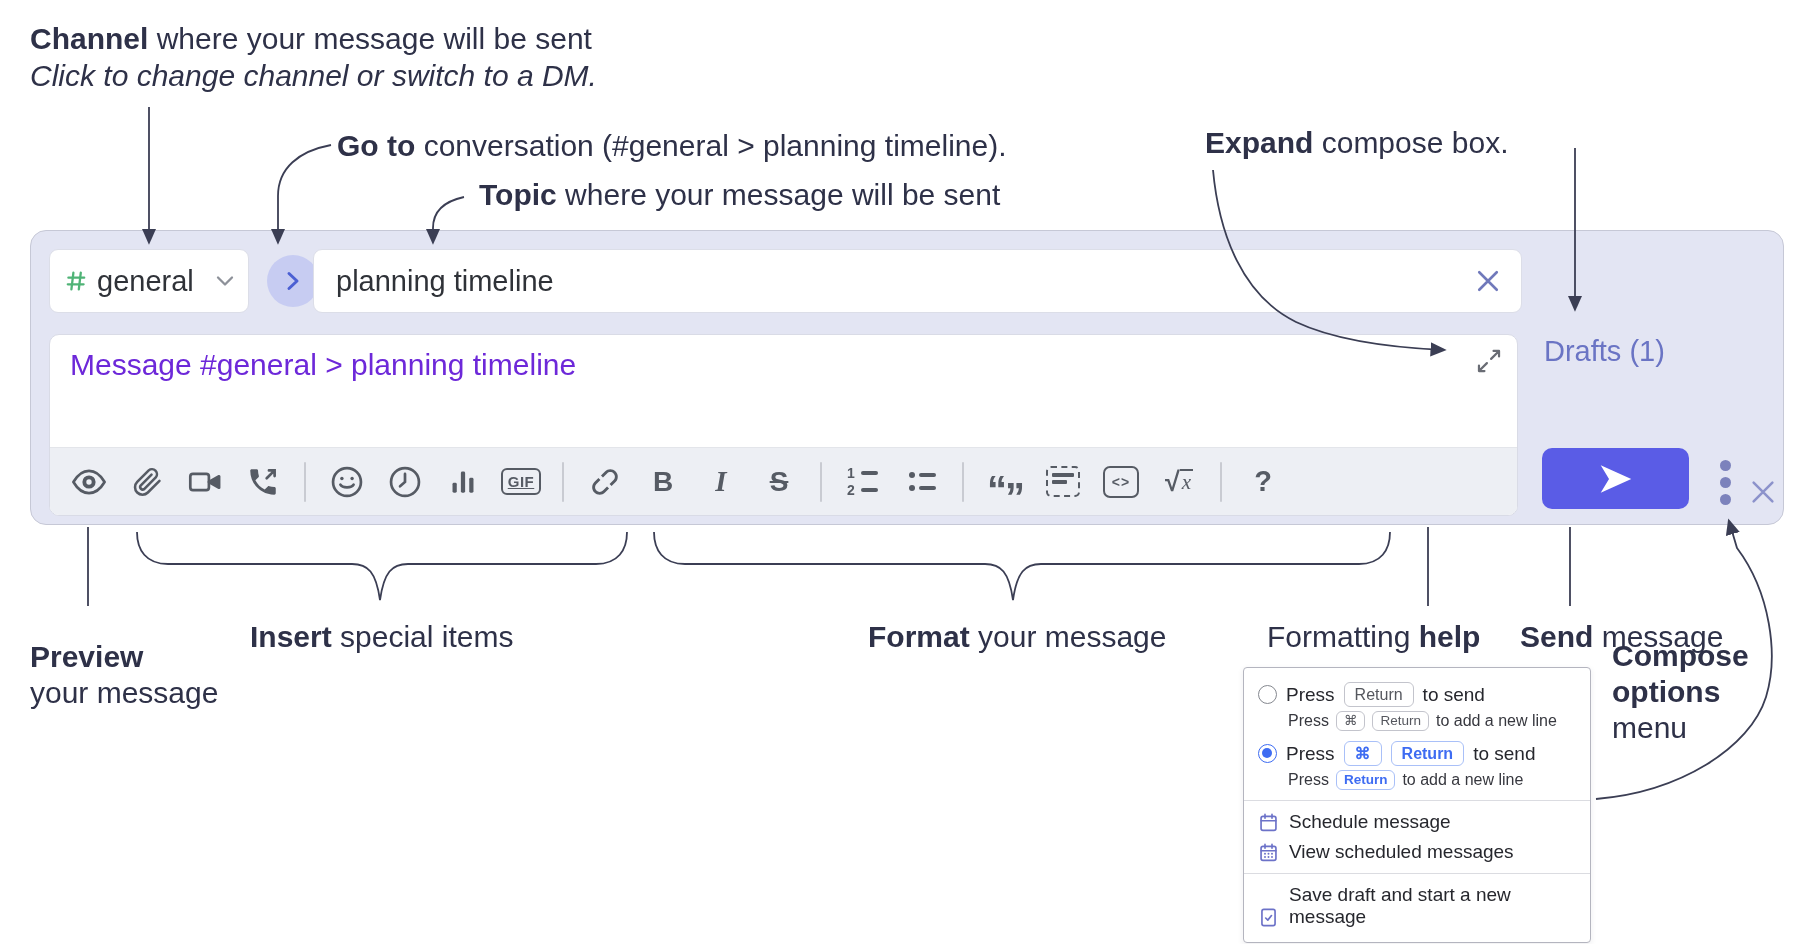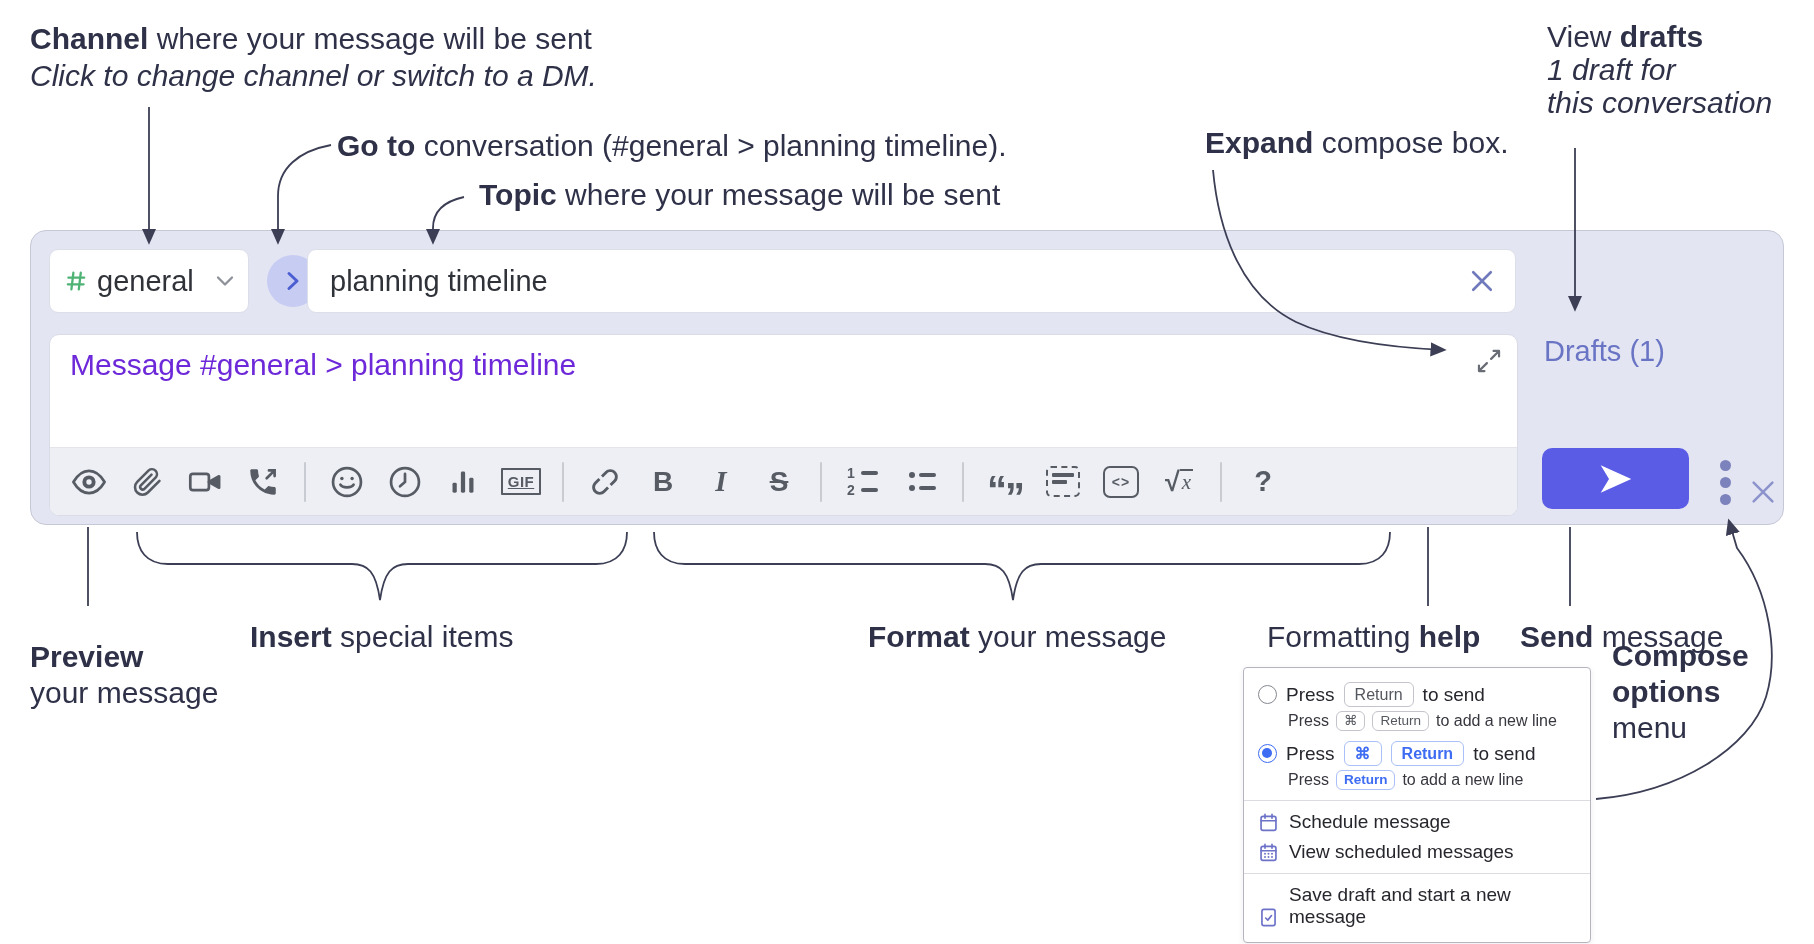--- a/index.html
+++ b/index.html
@@ -30,21 +30,21 @@
   .expand-btn{position:absolute;right:14px;top:12px;width:28px;height:28px;cursor:pointer;}
   .msg-toolbar{position:absolute;left:0;bottom:0;width:100%;height:68px;background:#edeff4;
                border-top:1px solid #e3e5ea;border-radius:0 0 9px 9px;box-sizing:border-box;
                display:flex;align-items:center;padding:0 0 0 10px;}
   .tb-btn{width:50px;height:50px;display:flex;align-items:center;justify-content:center;
           margin:0 4px;cursor:pointer;color:#565b64;flex:0 0 auto;}
   .tb-div{width:2px;height:40px;background:#c9cbd2;border-radius:1px;margin:0 12px;flex:0 0 auto;}
   .tb-txt{font-size:28px;font-weight:700;color:#565b64;}
   .tb-italic{font-family:"Liberation Serif",serif;font-style:italic;font-size:29px;font-weight:600;}
   .tb-strike{text-decoration:line-through;font-weight:600;}
-  .tb-gif{border:2px solid #565b64;border-radius:1px;font-size:15px;font-weight:700;
+  .tb-gif{border:2px solid #565b64;border-radius:6px;font-size:15px;font-weight:700;
           padding:3px 5px;letter-spacing:0.5px;color:#565b64;text-decoration:underline;}
   .tb-quote{font-size:40px;font-weight:700;letter-spacing:-2px;line-height:10px;padding-top:16px;}
   .tb-quote .q2{position:relative;top:7px;}
   .tb-list{display:grid;grid-template-columns:14px 18px;grid-row-gap:7px;align-items:center;}
   .tb-list .num{font-size:14px;font-weight:700;line-height:10px;}
   .tb-list .dot{width:6px;height:6px;border-radius:50%;background:#565b64;justify-self:center;}
   .tb-list .bar{width:17px;height:4px;border-radius:2px;background:#565b64;}
   .tb-spoiler{width:30px;height:27px;border:2px dashed #565b64;border-radius:5px;position:relative;}
   .tb-spoiler i{position:absolute;left:4px;right:4px;height:3.5px;background:#565b64;border-radius:1px;}
   .tb-spoiler i.l1{top:5px;}
@@ -114,25 +114,20 @@
   </div>
   <div class="note" style="left:337px;top:127px;">
     <span class="b">Go to</span><span> conversation (#general &gt; planning timeline).</span>
   </div>
   <div class="note" style="left:479px;top:176px;">
     <span class="b">Topic</span><span> where your message will be sent</span>
   </div>
   <div class="note" style="left:1205px;top:124px;">
     <span class="b">Expand</span><span> compose box.</span>
   </div>
-  <div class="note" style="left:1547px;top:20px;line-height:33px;">
-    <span>View </span><span class="b">drafts</span><br>
-    <span class="it">1 draft for</span><br>
-    <span class="it">this conversation</span>
-  </div>
   <div class="note note2l" style="left:30px;top:618px;margin-top:21px;">
     <span class="b">Preview</span><br>
     <span>your message</span>
   </div>
   <div class="note" style="left:250px;top:618px;">
     <span class="b">Insert</span><span> special items</span>
   </div>
   <div class="note" style="left:868px;top:618px;">
     <span class="b">Format</span><span> your message</span>
   </div>
@@ -159,21 +154,21 @@
         <path d="M2,2.5 L9,9.5 L16,2.5"></path>
       </svg>
     </div>
 
     <div class="goto-btn" style="left:236px;top:24px;position:absolute;">
       <svg width="20" height="22" viewBox="0 0 20 22" stroke="#4b5fd3" stroke-width="3" stroke-linecap="round" stroke-linejoin="round" fill="none">
         <path d="M6,3.5 L14,11 L6,18.5"></path>
       </svg>
     </div>
 
-    <div class="topic-input" style="left:276px;top:18px;width:1209px;position:absolute;">
+    <div class="topic-input" style="left:282px;top:18px;width:1209px;position:absolute;">
       <span class="val">planning timeline</span>
       <svg width="30" height="30" viewBox="0 0 24 24" stroke="#7079bb" stroke-width="2.1" stroke-linecap="round" fill="none" style="cursor:pointer;">
         <path d="M5,5 L19,19 M19,5 L5,19"></path>
       </svg>
     </div>
 
     <svg class="close-x" viewBox="0 0 24 24" stroke="#8c92cb" stroke-width="2" stroke-linecap="round" fill="none">
       <path d="M4.5,4.5 L19.5,19.5 M19.5,4.5 L4.5,19.5"></path>
     </svg>
 

